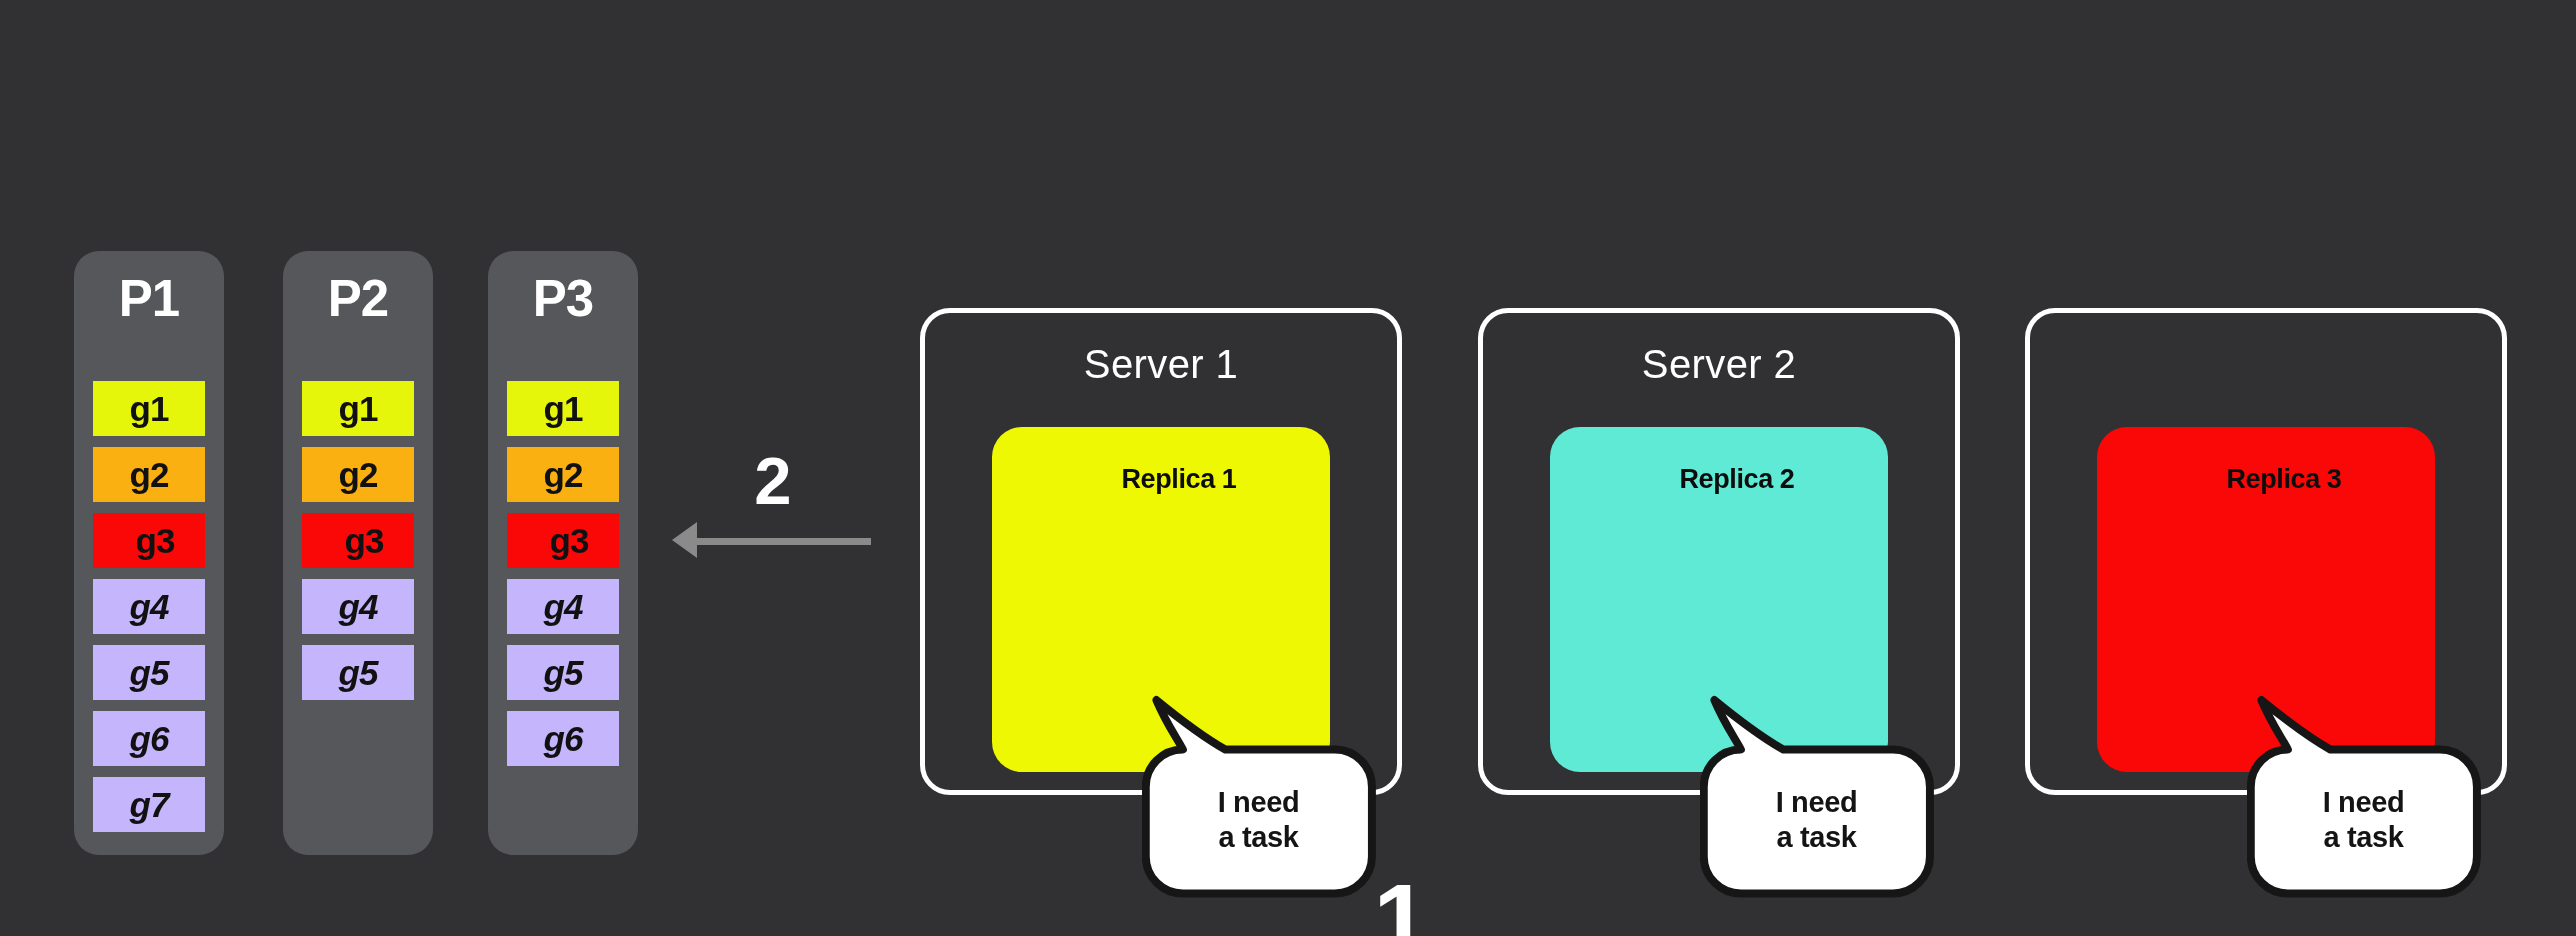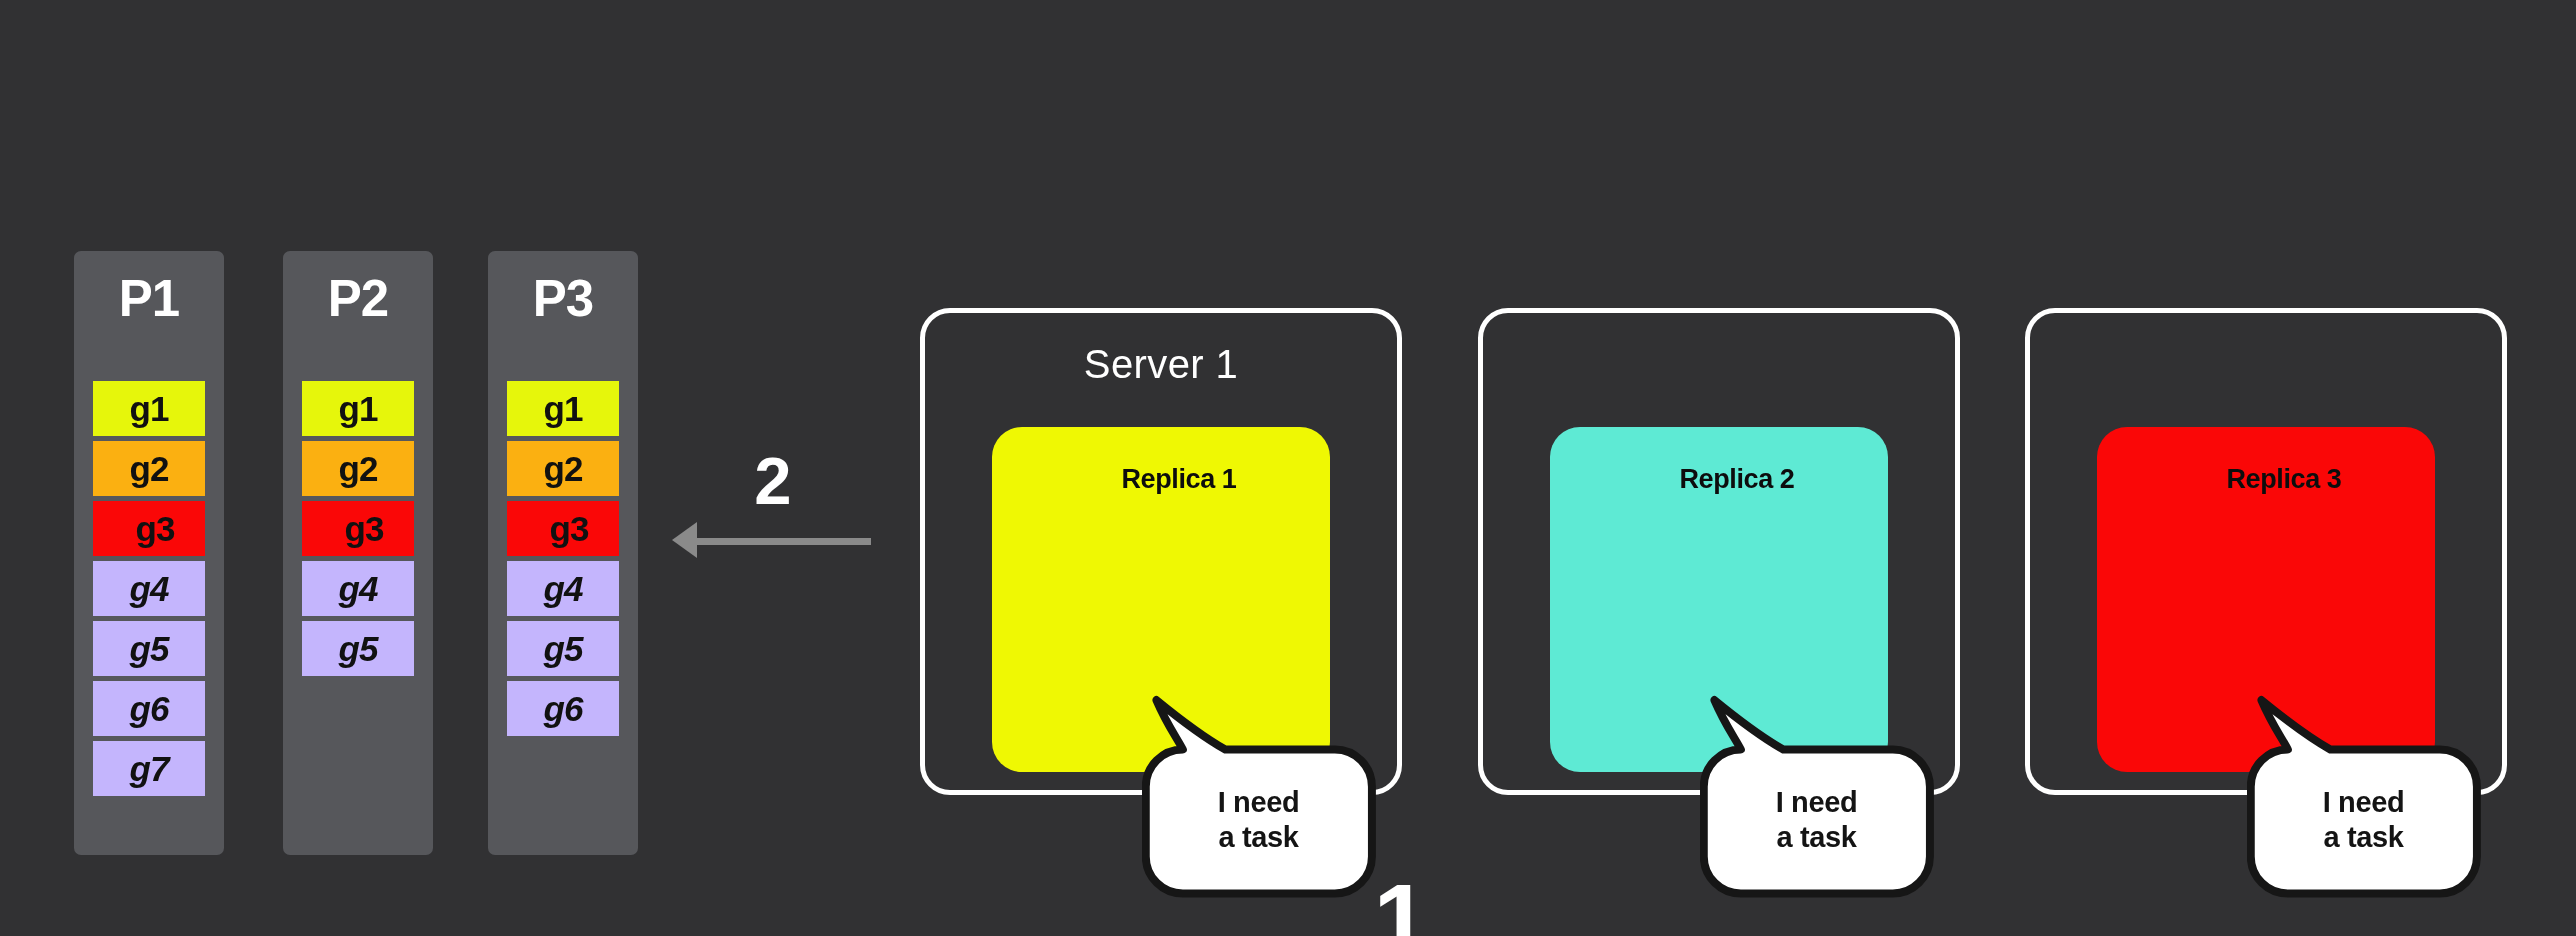--- a/index.html
+++ b/index.html
@@ -3,26 +3,26 @@
 <meta charset="utf-8">
 <style>
   html,body{margin:0;padding:0;background:#1c1c1e;}
   body{width:2576px;height:937px;overflow:hidden;position:relative;
        font-family:"Liberation Sans",sans-serif;}
   #canvas{position:absolute;left:0;top:0;width:2576px;height:937px;
           background:#313133;overflow:hidden;}
 
   
   .partition{position:absolute;top:251px;width:150px;height:604px;
-             background:#56575B;border-radius:7px;}
+             background:#56575B;border-radius:25px;}
   .partition-label{position:absolute;top:19.4px;left:0;right:0;height:57px;
                    line-height:57px;text-align:center;color:#fff;
                    font-size:51px;font-weight:700;letter-spacing:-0.9px;}
   .task-stack{position:absolute;left:18.6px;right:18.6px;top:130px;
-              display:flex;flex-direction:column;gap:5px;}
+              display:flex;flex-direction:column;gap:11px;}
   .task-cell{height:55px;display:flex;align-items:center;justify-content:center;
              font-size:35px;font-weight:700;color:#111;letter-spacing:-0.9px;}
   .c-yellow{background:#E6F60B;}
   .c-amber{background:#FBB011;}
   .c-red{background:#FA0707;padding-left:12px;}
   .c-white{background:#c4b5fd;font-style:italic;}
 
   
   .server{position:absolute;top:308px;width:482px;height:487px;
           border:5.3px solid #fff;border-radius:30px;box-sizing:border-box;z-index:2;}
@@ -130,20 +130,21 @@
       </svg>
       <div class="bubble-text">
         <span class="bubble-line1">I need</span>
         <span class="bubble-line2">a task</span>
       </div>
     </div>
   </div>
 
   <div>
     <div class="server" style="left: 1478px;">
+      <div class="server-title">Server 2</div>
       <div class="replica" style="background: #5eead4;">
         <div class="replica-label">Replica 2</div>
       </div>
     </div>
     <div class="bubble" style="left: 1700px;">
       <svg width="239" height="212" viewBox="0 0 270 240">
         <path d="M16,8 C28,36 40,52 46,64
                  A42,42 0 0 0 4,106 L4,185
                  A42,42 0 0 0 46,227 L218,227
                  A42,42 0 0 0 260,185 L260,106

